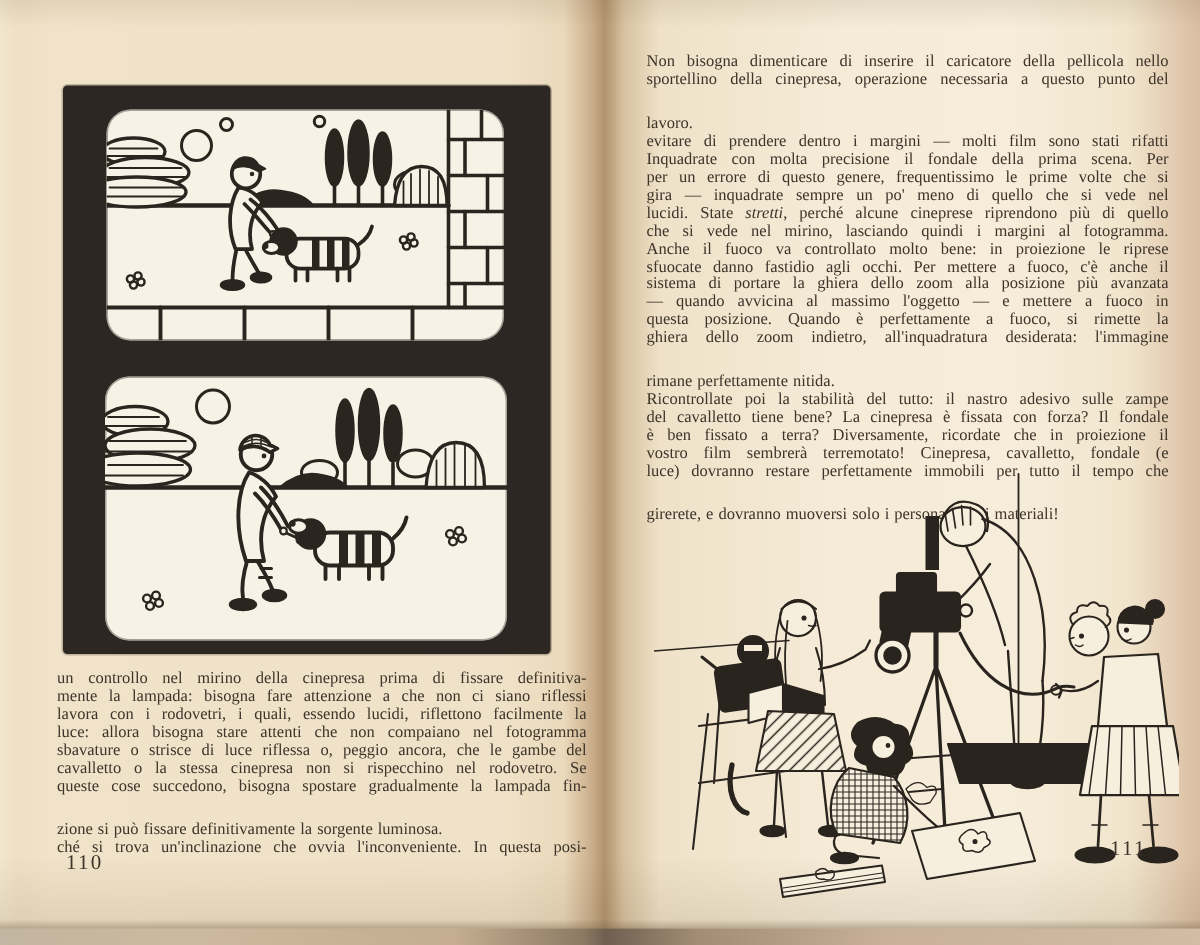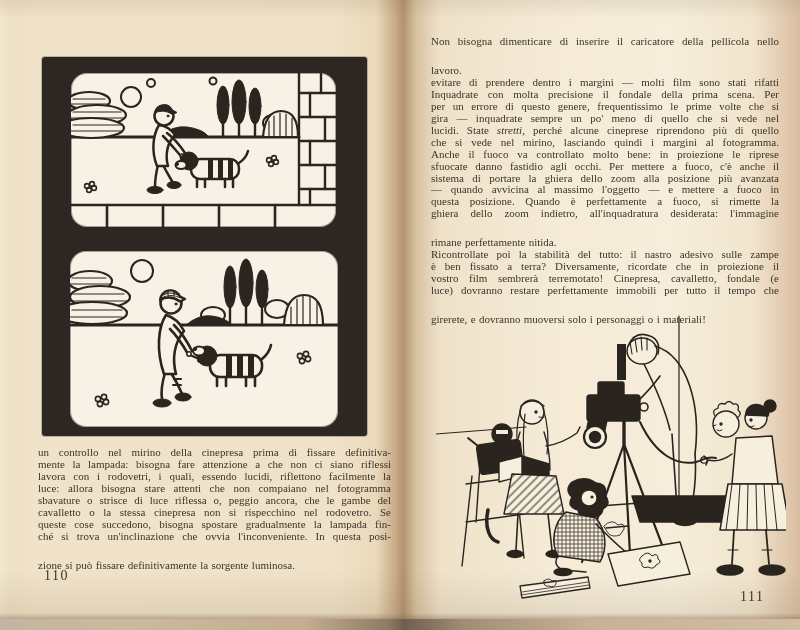--- a/index.html
+++ b/index.html
@@ -52,21 +52,21 @@
   
   .textblock{position:absolute;color:#3d342a;font-size:11px;line-height:11.95px;word-spacing:.6px;}
   .left-text{left:38px;top:447px;width:353px;}
   .right-text{left:431px;top:36px;width:348px;}
   .tl{text-align:justify;text-align-last:justify;white-space:nowrap;}
   .tl.end{text-align-last:left;margin-top:17px;}
   .tl i{}
 
   .pagenum{position:absolute;color:#3d342a;font-size:14px;letter-spacing:1.5px;}
   .pn-left{left:44px;top:568px;}
-  .pn-right{left:740px;top:589px;}
+  .pn-right{left:740px;top:559px;}
 
   
   .illo{position:absolute;left:436px;top:314px;width:350px;height:298px;}
   .illo svg{display:block;width:100%;height:100%;}
 </style>
 </head>
 <body>
 
 <div class="scan">
   <div class="paper"></div>
@@ -232,42 +232,44 @@
   </div>
 
   <div class="textblock left-text">
     <div class="tl">un controllo nel mirino della cinepresa prima di fissare definitiva-</div>
     <div class="tl">mente la lampada: bisogna fare attenzione a che non ci siano riflessi</div>
     <div class="tl">lavora con i rodovetri, i quali, essendo lucidi, riflettono facilmente la</div>
     <div class="tl">luce: allora bisogna stare attenti che non compaiano nel fotogramma</div>
     <div class="tl">sbavature o strisce di luce riflessa o, peggio ancora, che le gambe del</div>
     <div class="tl">cavalletto o la stessa cinepresa non si rispecchino nel rodovetro. Se</div>
     <div class="tl">queste cose succedono, bisogna spostare gradualmente la lampada fin-</div>
+    <div class="tl end">zione si può fissare definitivamente la sorgente luminosa.</div>
     <div class="tl">ché si trova un'inclinazione che ovvia l'inconveniente. In questa posi-</div>
-    <div class="tl end">zione si può fissare definitivamente la sorgente luminosa.</div>
   </div>
   <div class="pagenum pn-left">110</div>
 
   <div class="textblock right-text">
     <div class="tl">Non bisogna dimenticare di inserire il caricatore della pellicola nello</div>
+    <div class="tl">sportellino della cinepresa, operazione necessaria a questo punto del</div>
     <div class="tl end">lavoro.</div>
     <div class="tl">evitare di prendere dentro i margini — molti film sono stati rifatti</div>
     <div class="tl">Inquadrate con molta precisione il fondale della prima scena. Per</div>
     <div class="tl">per un errore di questo genere, frequentissimo le prime volte che si</div>
     <div class="tl">gira — inquadrate sempre un po' meno di quello che si vede nel</div>
     <div class="tl"><span>lucidi. State </span><i>stretti</i><span>, perché alcune cineprese riprendono più di quello</span></div>
     <div class="tl">che si vede nel mirino, lasciando quindi i margini al fotogramma.</div>
     <div class="tl">Anche il fuoco va controllato molto bene: in proiezione le riprese</div>
     <div class="tl">sfuocate danno fastidio agli occhi. Per mettere a fuoco, c'è anche il</div>
     <div class="tl">sistema di portare la ghiera dello zoom alla posizione più avanzata</div>
     <div class="tl">— quando avvicina al massimo l'oggetto — e mettere a fuoco in</div>
     <div class="tl">questa posizione. Quando è perfettamente a fuoco, si rimette la</div>
     <div class="tl">ghiera dello zoom indietro, all'inquadratura desiderata: l'immagine</div>
     <div class="tl end">rimane perfettamente nitida.</div>
     <div class="tl">Ricontrollate poi la stabilità del tutto: il nastro adesivo sulle zampe</div>
+    <div class="tl">del cavalletto tiene bene? La cinepresa è fissata con forza? Il fondale</div>
     <div class="tl">è ben fissato a terra? Diversamente, ricordate che in proiezione il</div>
     <div class="tl">vostro film sembrerà terremotato! Cinepresa, cavalletto, fondale (e</div>
     <div class="tl">luce) dovranno restare perfettamente immobili per tutto il tempo che</div>
     <div class="tl end">girerete, e dovranno muoversi solo i personaggi o i materiali!</div>
   </div>
 
   <div class="illo">
     <svg viewBox="0 0 350 298">
       <defs>
         <pattern id="hatch" width="6" height="6" patternUnits="userSpaceOnUse" patternTransform="rotate(45)">

